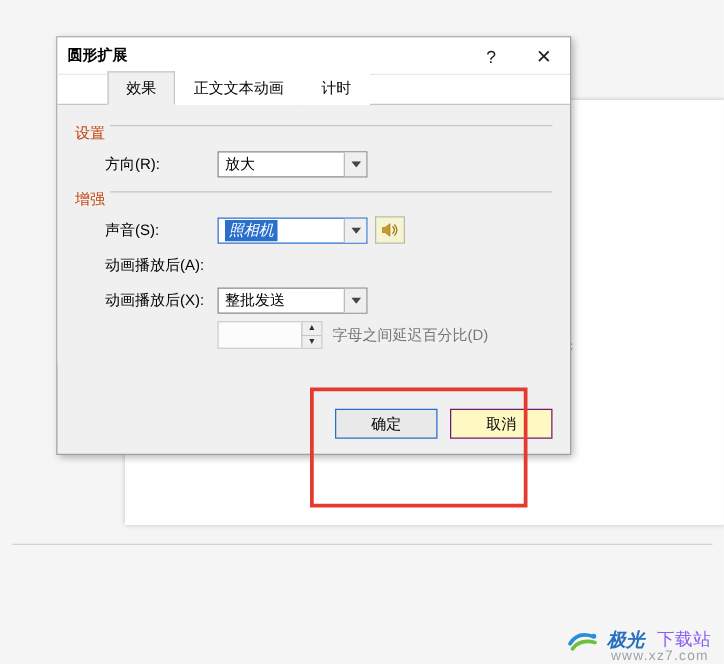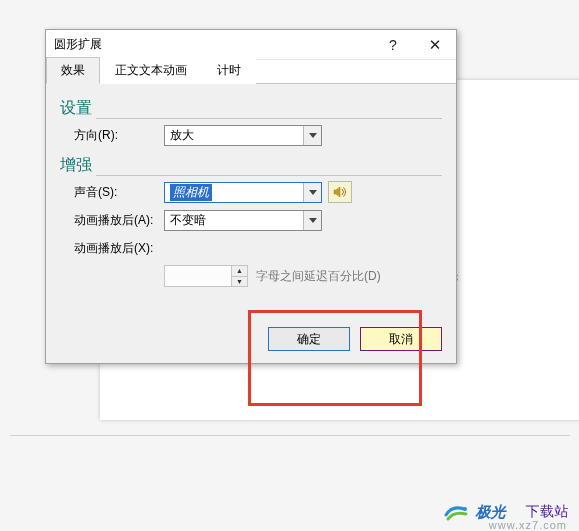--- a/index.html
+++ b/index.html
@@ -48,21 +48,21 @@
     box-shadow: 2px 2px 6px rgba(0,0,0,0.3);
   }
   .titlebar {
     height: 30px;
     background: #ffffff;
     display: flex;
     align-items: center;
     padding-left: 8px;
     border-bottom: 1px solid #e8e8e8;
   }
-  .titlebar-title { flex: 1; font-size: 12px; color: #000; }
+  .titlebar-title { flex: 1; font-size: 12px; color: #000; font-weight: bold; }
   .titlebar-btn {
     width: 42px;
     height: 29px;
     display: flex;
     align-items: center;
     justify-content: center;
     font-size: 14px;
     color: #222;
     font-family: Arial, sans-serif;
   }
@@ -81,53 +81,54 @@
     font-size: 12px;
     border: 1px solid transparent;
     position: relative;
     top: 1px;
     background: #ffffff;
   }
   .tab.active {
     border: 1px solid #c5c5c5;
     border-bottom: 1px solid #f0f0f0;
     background: #f0f0f0;
+    margin-left: 40px;
   }
   .dialog-body {
     padding: 8px 14px 10px 14px;
     background: #f0f0f0;
   }
   .group-label {
-    font-size: 16px;
-    color: #0f766e;
+    font-size: 12px;
+    color: #c2410c;
     margin-top: 6px;
     margin-bottom: 2px;
     display: flex;
-    align-items: flex-end;
+    align-items: flex-start;
   }
   .group-label .line {
     flex: 1;
     height: 1px;
     background: #c5c5c5;
     margin-left: 4px;
     margin-top: 2px;
   }
   .field-row {
     display: flex;
     align-items: center;
     height: 28px;
-    margin-left: 14px;
+    margin-left: 24px;
   }
   .field-label {
     width: 90px;
     font-size: 12px;
     color: #000;
   }
   .select-wrap {
-    width: 158px;
+    width: 120px;
     height: 21px;
     background: #ffffff;
     border: 1px solid #888;
     display: flex;
     align-items: center;
     padding-left: 5px;
     position: relative;
   }
   .select-wrap.highlight {
     border: 1px solid #2a6fca;
@@ -230,21 +231,21 @@
   .watermark {
     position: absolute;
     right: 10px;
     bottom: 6px;
     display: flex;
     align-items: center;
     gap: 6px;
     font-family: Liberation Mono, monospace;
   }
   .watermark-text1 { color: #286fbf; font-size: 15px; font-style: italic; font-weight: 600;}
-  .watermark-text2 { color: #4c1d95; font-size: 14px; letter-spacing: 0.5px; margin-left:14px;}
+  .watermark-text2 { color: #8b5cf6; font-size: 14px; letter-spacing: 0.5px; margin-left:4px;}
 </style>
 </head>
 <body>
 
 <div class="slide-area"></div>
 <div class="slide-bottom-line"></div>
 <div class="bg-text">题</div>
 
 <div class="dialog">
   <div class="titlebar">
@@ -296,32 +297,32 @@
         <svg width="14" height="12" viewBox="0 0 14 12">
           <path d="M1 4 L3 4 L7 1 L7 11 L3 8 L1 8 Z" fill="#c79a2e" stroke="#9b7418" stroke-width="0.5"></path>
           <path d="M9 3 Q12 6 9 9" fill="none" stroke="#9b7418" stroke-width="1"></path>
           <path d="M10.5 1.5 Q14.5 6 10.5 10.5" fill="none" stroke="#9b7418" stroke-width="1"></path>
         </svg>
       </div>
     </div>
 
     <div class="field-row">
       <span class="field-label">动画播放后(A):</span>
+    </div>
+
+    <div class="field-row">
+      <span class="field-label">动画播放后(X):</span>
       <div class="select-wrap">
-        <span class="sel-text">不变暗</span>
+        <span class="sel-text">整批发送</span>
         <div class="select-caret">
           <svg viewBox="0 0 8 5">
               <path d="M0 0 L8 0 L4 5 Z" fill="#444"></path>
             </svg>
         </div>
       </div>
-    </div>
-
-    <div class="field-row">
-      <span class="field-label">动画播放后(X):</span>
     </div>
 
     <div class="field-row">
       <span class="field-label"></span>
       <div class="spinner-wrap">
         <div class="spinner-input"></div>
         <div class="spinner-btns">
           <div>▲</div>
           <div>▼</div>
         </div>

